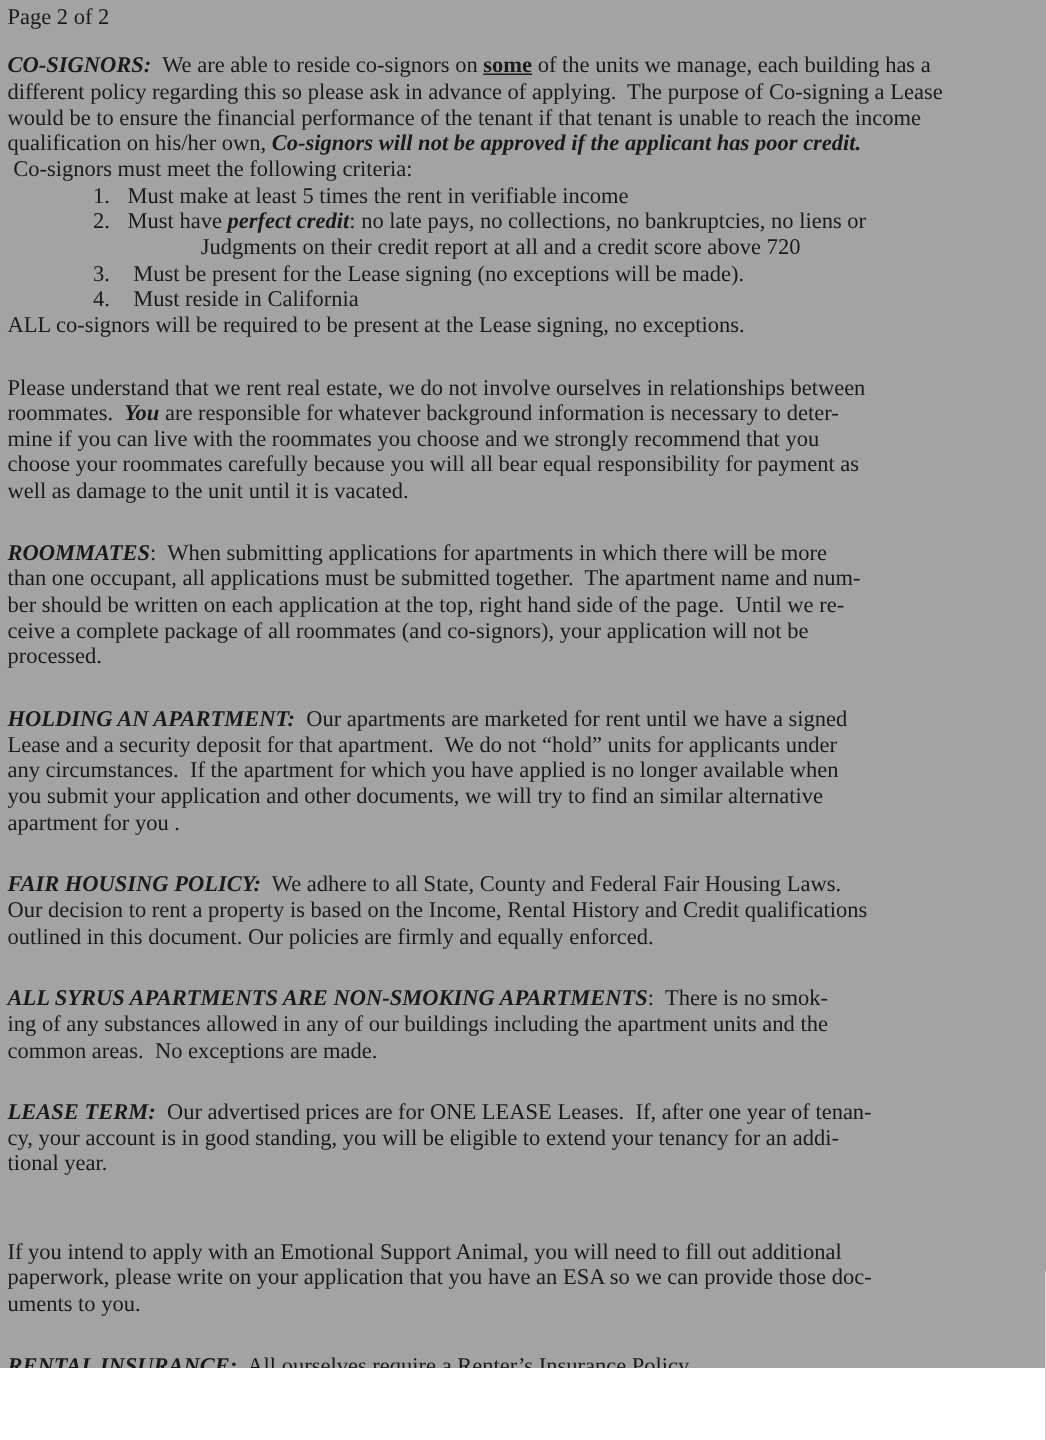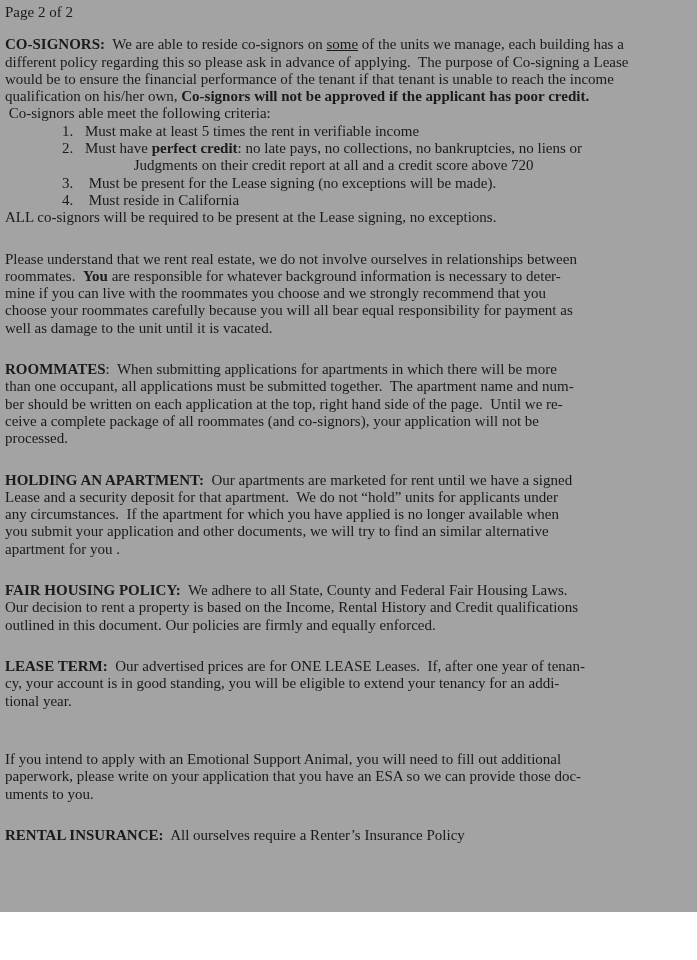--- a/index.html
+++ b/index.html
@@ -12,22 +12,22 @@
     font-family: "Liberation Serif", serif;
     font-size: 15px;
     line-height: 17.3px;
     overflow: hidden;
     box-sizing: border-box;
     padding: 4px 7px 0 5px;
   }
   .para { margin: 0 0 24px 0; }
   .page-header { margin: 0 0 15px 0; }
   .para span, .para b, .page-header span { white-space: pre-wrap; }
-  b { font-weight: bold; }
-  .u { text-decoration: underline; }
+  b { font-weight: bold; font-style: italic; }
+  .u { text-decoration: underline; font-weight: bold; }
   .crit-item { display: flex; margin-left: 57px; }
   .crit-num { width: 23px; flex-shrink: 0; }
   .crit-text { flex: 1; }
   .page-number {
     position: absolute;
     top: 934px;
     right: 10px;
     font-size: 14px;
     color: #2a2a2a;
   }
@@ -37,21 +37,21 @@
 
 <div class="page">
 
   <div class="page-header"><span>Page 2 of 2</span></div>
 
   <div class="para">
     <div><b>CO-SIGNORS:</b><span>  We are able to reside co-signors on </span><span class="u">some</span><span> of the units we manage, each building has a
 different policy regarding this so please ask in advance of applying.  The purpose of Co-signing a Lease
 would be to ensure the financial performance of the tenant if that tenant is unable to reach the income
 qualification on his/her own, </span><b>Co-signors will not be approved if the applicant has poor credit.</b></div>
-    <div><span> Co-signors able meet the following criteria:</span></div>
+    <div><span> Co-signors must meet the following criteria:</span></div>
     <div class="crit-item">
         <span class="crit-num">1.</span>
         <span class="crit-text"><span>Must make at least 5 times the rent in verifiable income</span><b></b><span></span></span>
       </div>
     <div class="crit-item">
         <span class="crit-num">2.</span>
         <span class="crit-text"><span>Must have </span><b>perfect credit</b><span>: no late pays, no collections, no bankruptcies, no liens or
              Judgments on their credit report at all and a credit score above 720</span></span>
       </div>
     <div class="crit-item">
@@ -80,20 +80,23 @@
   <div class="para"><b>HOLDING AN APARTMENT:</b><span>  Our apartments are marketed for rent until we have a signed
 Lease and a security deposit for that apartment.  We do not “hold” units for applicants under
 any circumstances.  If the apartment for which you have applied is no longer available when
 you submit your application and other documents, we will try to find an similar alternative
 apartment for you .</span></div>
 
   <div class="para"><b>FAIR HOUSING POLICY:</b><span>  We adhere to all State, County and Federal Fair Housing Laws.
 Our decision to rent a property is based on the Income, Rental History and Credit qualifications
 outlined in this document. Our policies are firmly and equally enforced.</span></div>
 
+  <div class="para"><b>ALL SYRUS APARTMENTS ARE NON-SMOKING APARTMENTS</b><span>:  There is no smok-
+ing of any substances allowed in any of our buildings including the apartment units and the
+common areas.  No exceptions are made.</span></div>
 
   <div class="para"><b>LEASE TERM:</b><span>  Our advertised prices are for ONE LEASE Leases.  If, after one year of tenan-
 cy, your account is in good standing, you will be eligible to extend your tenancy for an addi-
 tional year.</span></div>
 
   <div class="para"><span>
 If you intend to apply with an Emotional Support Animal, you will need to fill out additional
 paperwork, please write on your application that you have an ESA so we can provide those doc-
 uments to you.</span></div>
 

